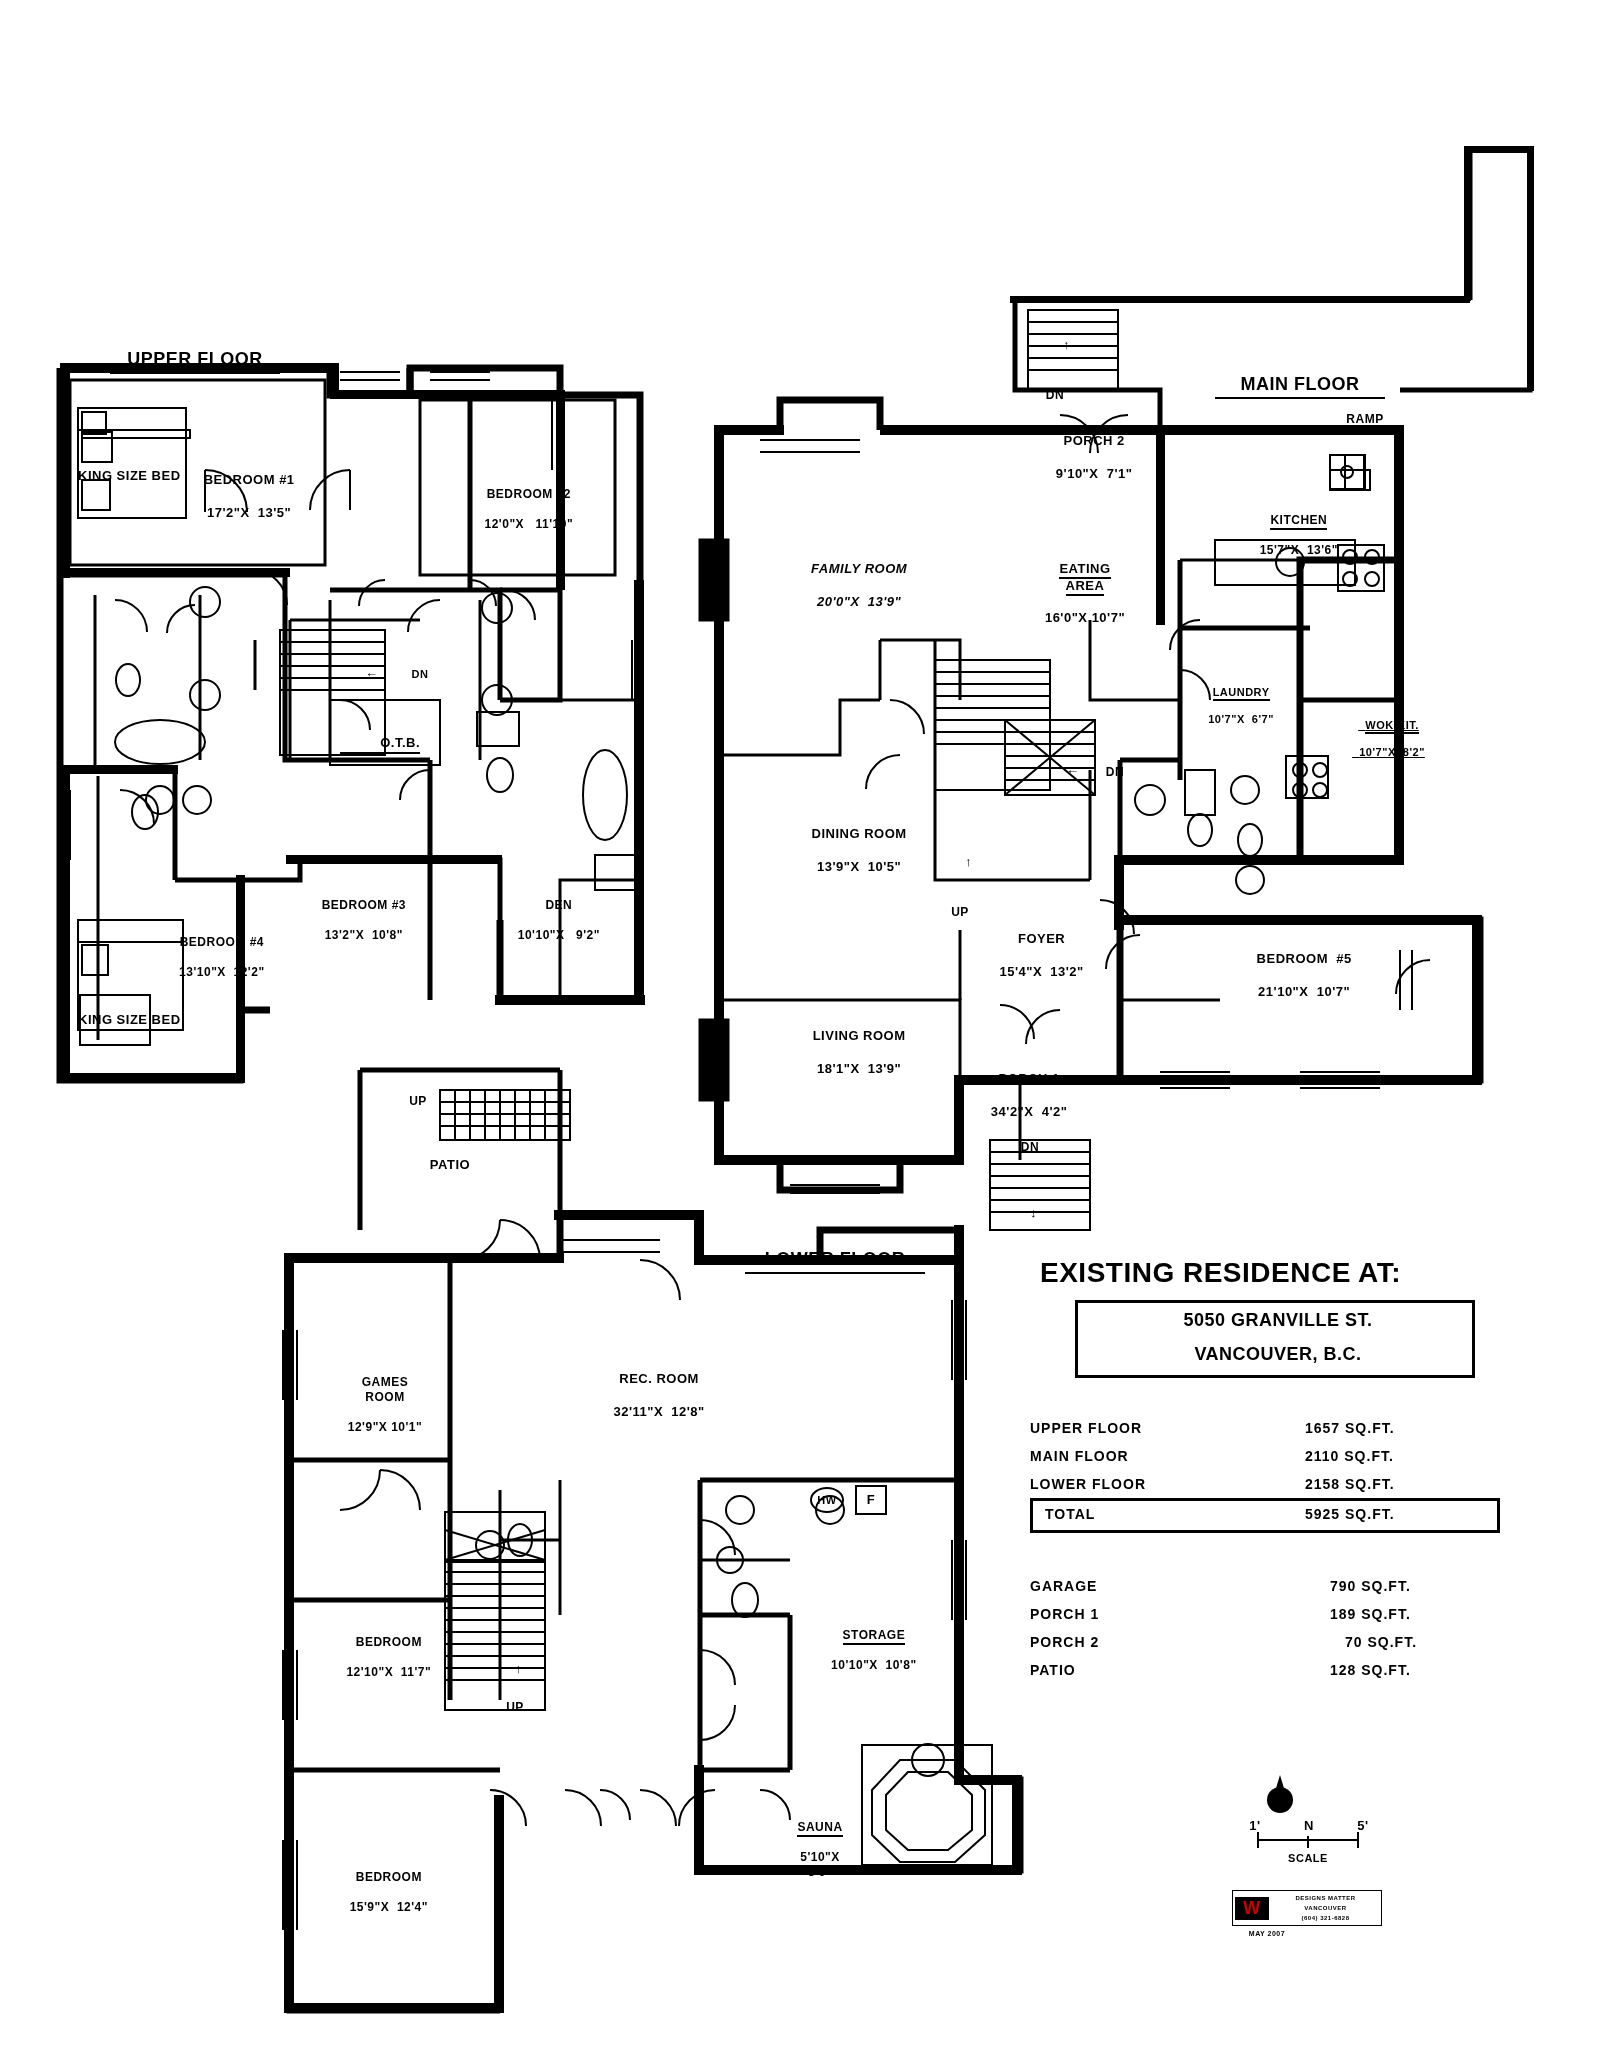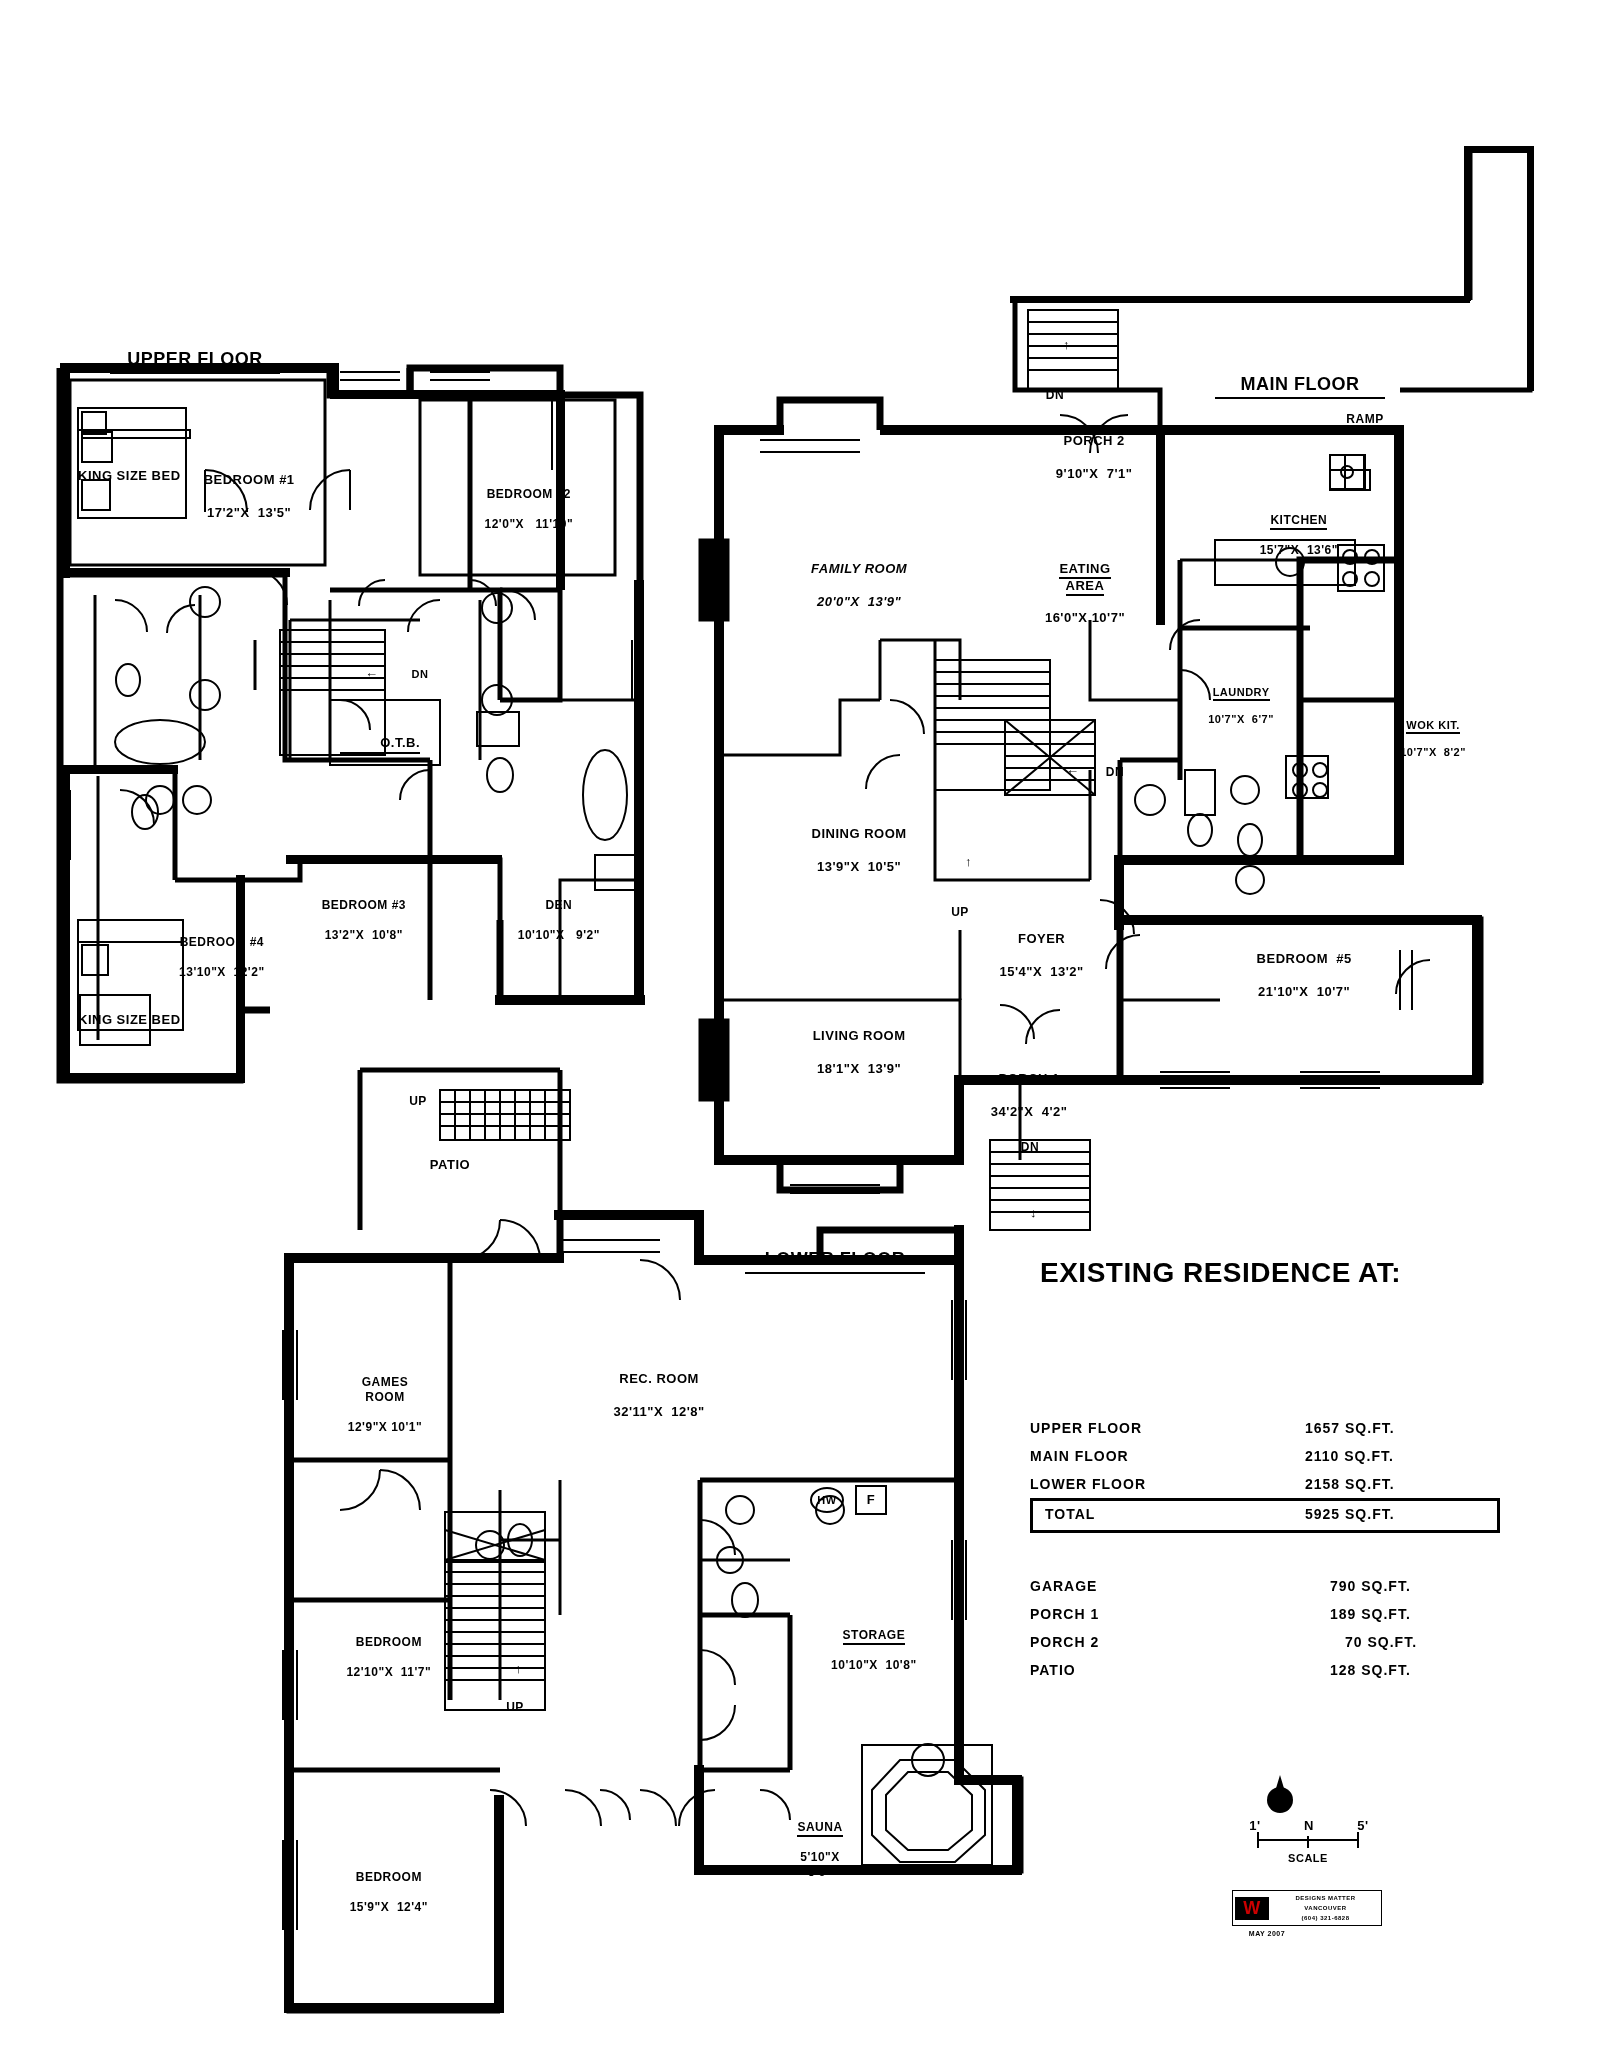--- a/index.html
+++ b/index.html
@@ -413,21 +413,21 @@
   <span>16'0"X  10'7"</span>
 </div>
 <div class="lbl t12" style="left:1225px;top:498px; width:140px;">
   <span class="ul">KITCHEN</span><br>
   <span>15'7"X  13'6"</span>
 </div>
 <div class="lbl t11" style="left:1175px;top:672px; width:125px;">
   <span class="ul">LAUNDRY</span><br>
   <span>10'7"X  6'7"</span>
 </div>
-<div class="lbl t11" style="left:1367px;top:705px; width:125px;">
+<div class="lbl t11" style="left:1326px;top:705px; width:125px;text-decoration:underline;">
   <span class="ul">WOK KIT.</span><br>
   <span>10'7"X  8'2"</span>
 </div>
 <div class="lbl t13" style="left:760px; top:810px; width:190px;">
   <span>DINING ROOM</span><br>
   <span>13'9"X  10'5"</span>
 </div>
 <div class="lbl t13" style="left:955px; top:915px; width:165px;">
   <span>FOYER</span><br>
   <span>15'4"X  13'2"</span>
@@ -486,20 +486,24 @@
 </div>
 <div class="lbl t13" style="left:400px; top:1157px;width:100px;">PATIO</div>
 <div class="lbl t12" style="left:398px; top:1094px;width:40px;">UP</div>
 <div class="lbl t12" style="left:495px; top:1700px;width:40px;">UP</div>
 <div class="arrow" style="left:515px; top:1662px;">↑</div>
 <div class="lbl t11" style="left:810px; top:1487px;width:40px; border:2px solid #000; border-radius:50%; width:30px; height:22px; line-height:22px;">HW</div>
 <div class="lbl t13" style="left:855px; top:1485px;width:28px; border:2px solid #000; height:26px; line-height:26px;">F</div>
 
 <div class="lbl t22" style="left:1040px;top:1255px;width:460px; text-align:left;">EXISTING RESIDENCE AT:</div>
 
+<div class="title-box" style="left:1075px;top:1300px;width:400px;height:78px;">
+  <div class="lbl t18" style="left:0;top:6px;width:400px;">5050 GRANVILLE ST.</div>
+  <div class="lbl t18" style="left:0;top:40px;width:400px;">VANCOUVER, B.C.</div>
+</div>
 
 <div class="area-row t14" style="left:1030px;top:1420px;">UPPER FLOOR</div>
 <div class="area-row t14" style="left:1305px;top:1420px;">1657 SQ.FT.</div>
 <div class="area-row t14" style="left:1030px;top:1448px;">MAIN FLOOR</div>
 <div class="area-row t14" style="left:1305px;top:1448px;">2110 SQ.FT.</div>
 <div class="area-row t14" style="left:1030px;top:1476px;">LOWER FLOOR</div>
 <div class="area-row t14" style="left:1305px;top:1476px;">2158 SQ.FT.</div>
 <div class="thin" style="left:1030px;top:1498px;width:470px;height:3px;"></div>
 <div class="area-row t14" style="left:1045px;top:1506px;text-align:center;">TOTAL</div>
 <div class="area-row t14" style="left:1305px;top:1506px;">5925 SQ.FT.</div>

